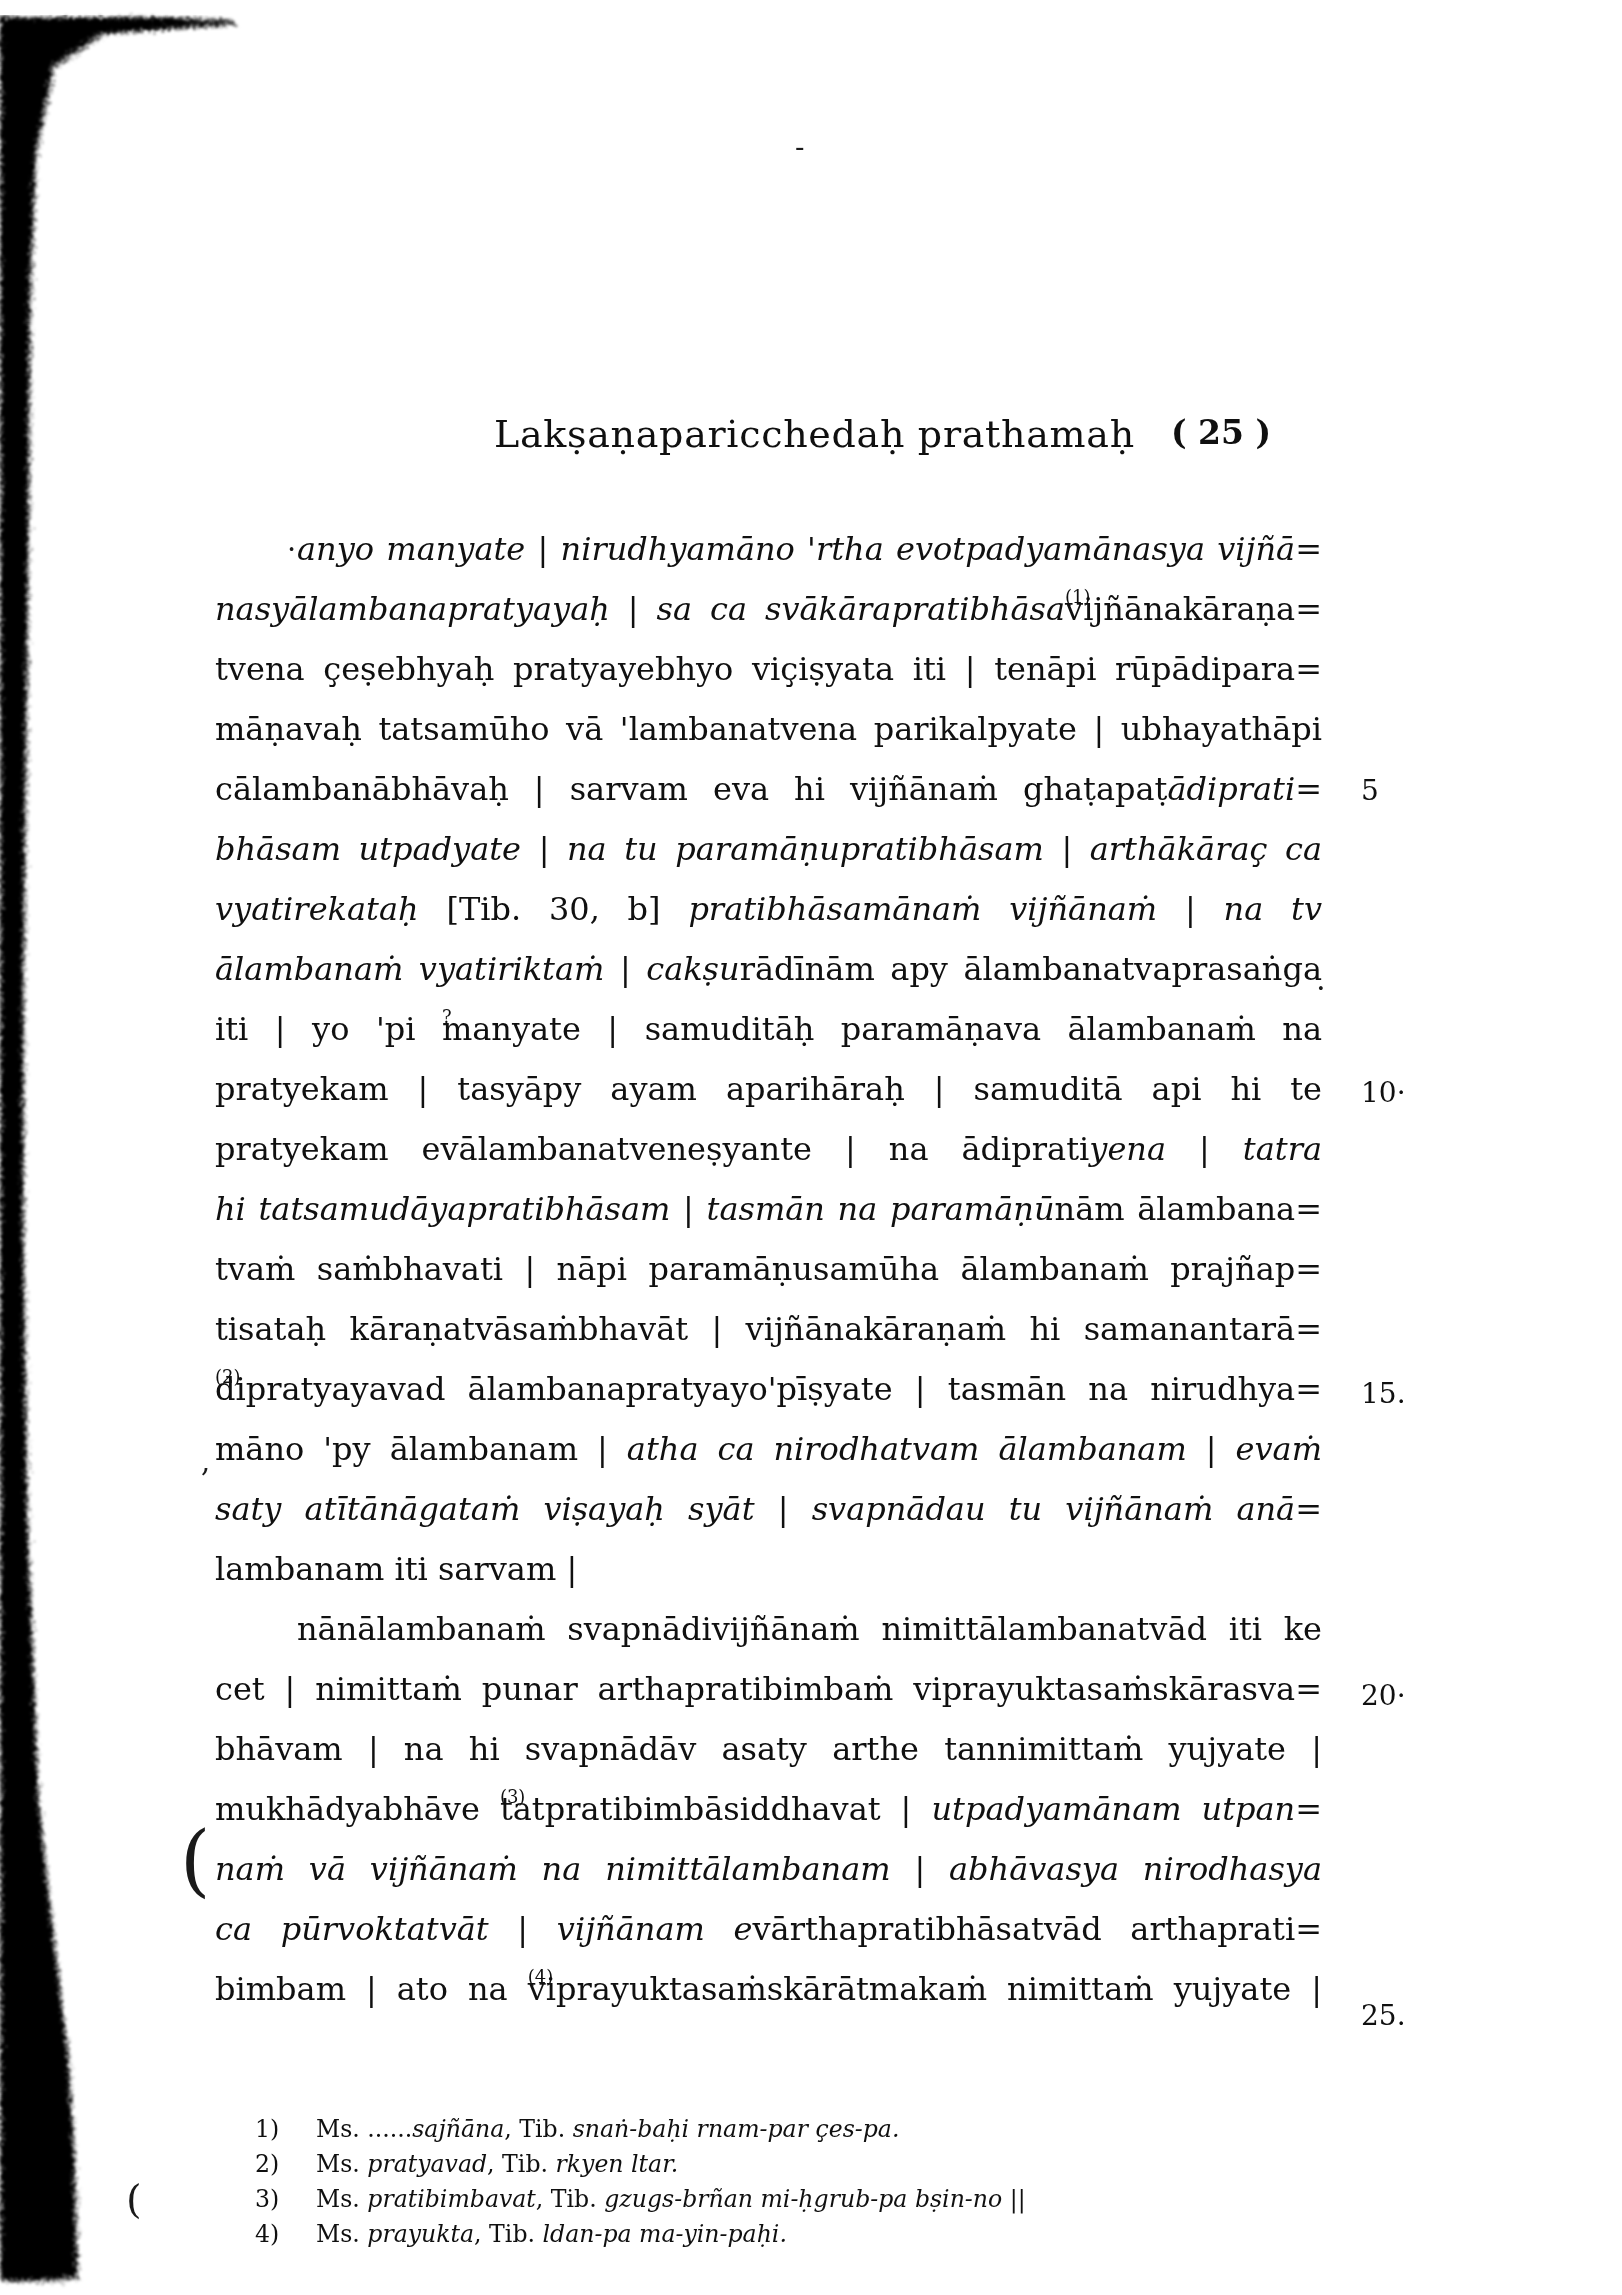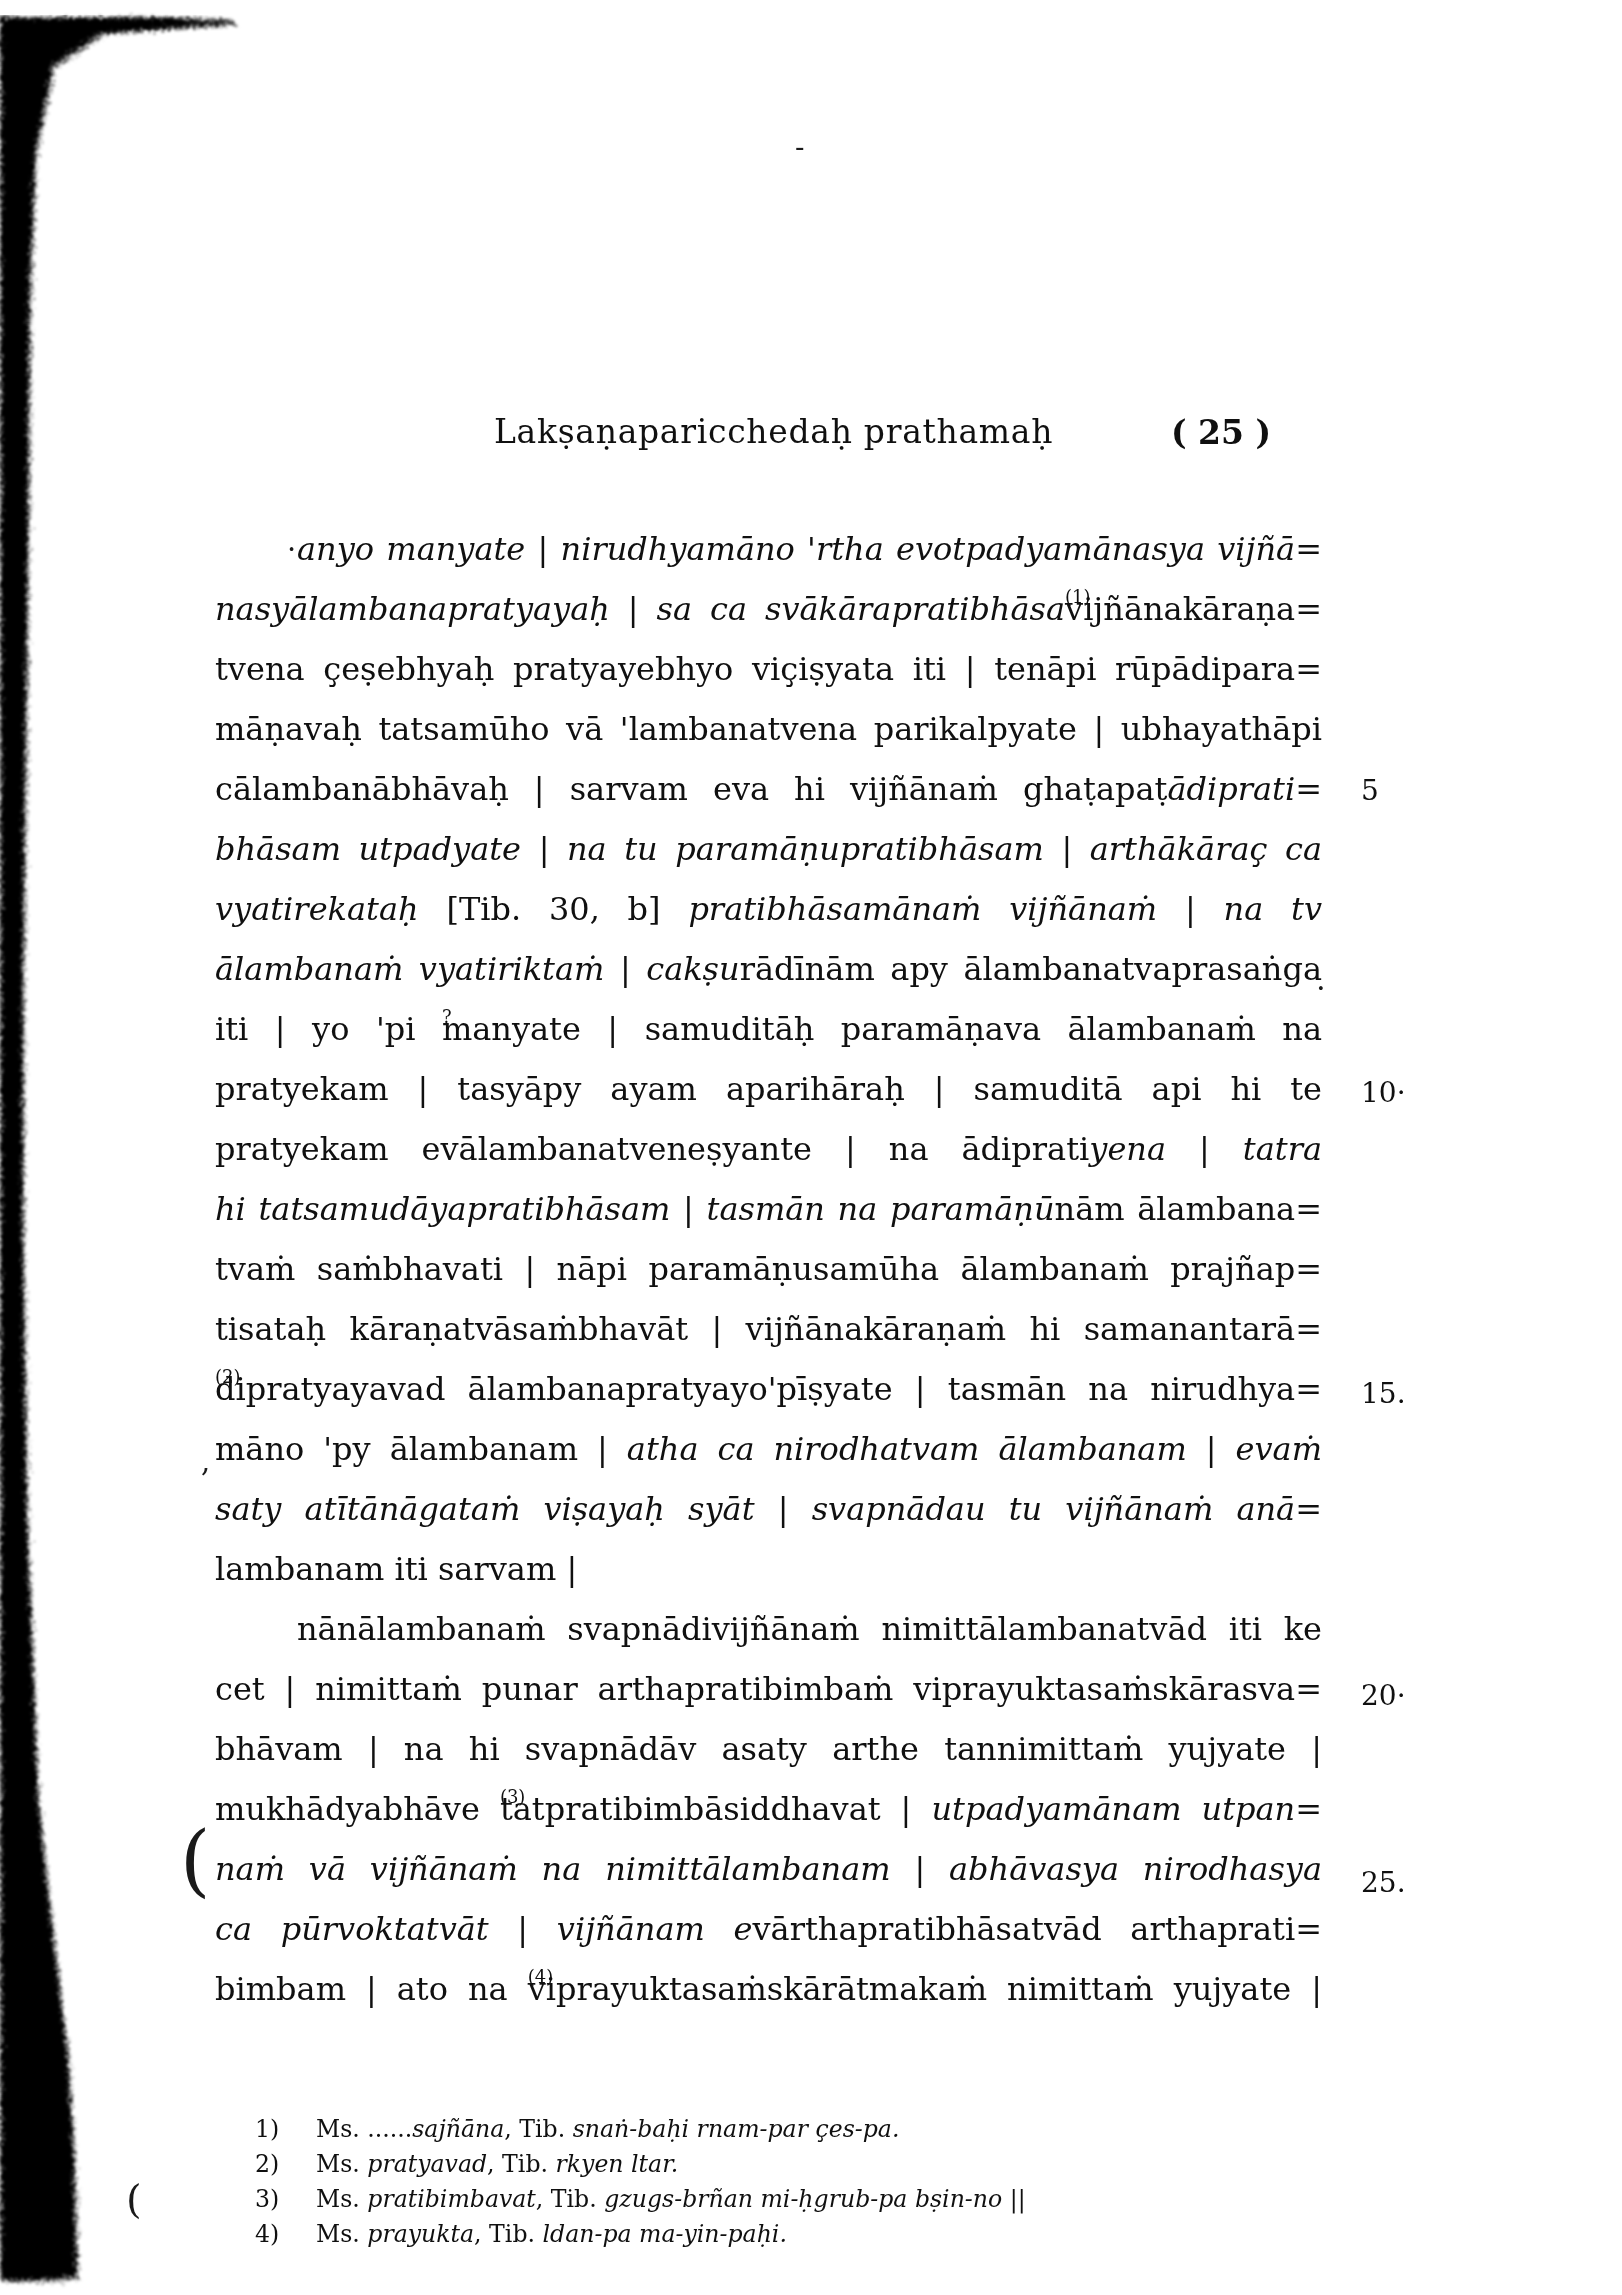--- a/index.html
+++ b/index.html
@@ -1,20 +1,20 @@
 <!DOCTYPE html>
 <html style="font-size:11px"><head>
 <meta charset="utf-8">
 <style>
   html,body{margin:0;padding:0;background:#e8e8e8;}
   #page{position:relative;width:1623px;height:2295px;background:#ffffff;overflow:hidden;
         font-family:"DejaVu Serif","Liberation Serif",serif;color:#101010;}
   
   #hdr{position:absolute;top:412px;left:0;width:1623px;height:49px;}
-  #title{position:absolute;left:494px;top:0;font-size:33px;letter-spacing:0.7px;white-space:nowrap;}
+  #title{position:absolute;left:494px;top:0;font-size:38px;letter-spacing:0.7px;white-space:nowrap;}
   #pageno{position:absolute;left:1171px;top:1.4px;font-size:33px;font-weight:600;white-space:nowrap;}
   
   #textblock{position:absolute;left:215px;top:519px;width:1107px;}
   .line{height:60px;line-height:60px;font-size:32px;white-space:nowrap;
         text-align:justify;text-align-last:justify;}
   .line.indent{padding-left:82px;}
   .line.leftal{text-align:left;text-align-last:left;}
   .seg-i{font-style:italic;}
   .sup{display:inline-block;width:0;overflow:visible;position:relative;top:-0.95em;
        font-size:18px;font-style:normal;line-height:0;white-space:nowrap;}
@@ -76,21 +76,21 @@
       <div class="line"><span class="seg-i">naṁ vā vijñānaṁ na nimittālambanam | abhāvasya nirodhasya</span></div>
       <div class="line"><span class="seg-i">ca pūrvoktatvāt | vijñānam e</span><span class="seg-r">vārthapratibhāsatvād arthaprati=</span></div>
       <div class="line"><span class="seg-r">bimbam | ato na </span><span class="sup">(4)</span><span class="seg-r">viprayuktasaṁskārātmakaṁ nimittaṁ yujyate |</span></div>
     </div>
 
   <div id="margins">
       <span class="mnum" style="top: 774px;">5</span>
       <span class="mnum" style="top: 1076px;">10·</span>
       <span class="mnum" style="top: 1377px;">15.</span>
       <span class="mnum" style="top: 1679px;">20·</span>
-      <span class="mnum" style="top: 1866px; text-align: center;">25.</span>
+      <span class="mnum" style="top: 1999px; text-align: center;">25.</span>
     </div>
 
   <div id="footnotes">
       <div class="fnrow">
         <span class="fnum">1)</span>
         <span class="fntext"><span class="seg-r">Ms. ......</span><span class="seg-i">sajñāna</span><span class="seg-r">, Tib. </span><span class="seg-i">snaṅ-baḥi rnam-par çes-pa.</span></span>
       </div>
       <div class="fnrow">
         <span class="fnum">2)</span>
         <span class="fntext"><span class="seg-r">Ms. </span><span class="seg-i">pratyavad</span><span class="seg-r">, Tib. </span><span class="seg-i">rkyen ltar.</span></span>

